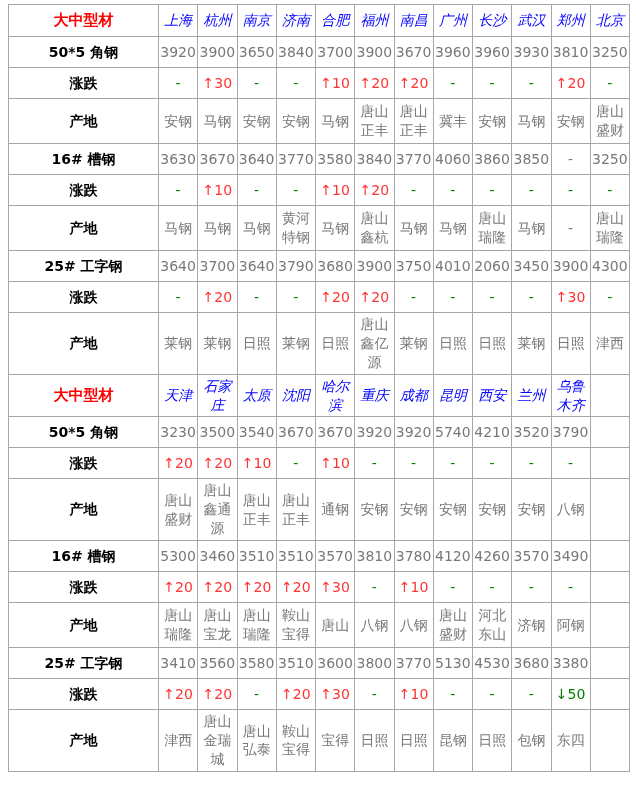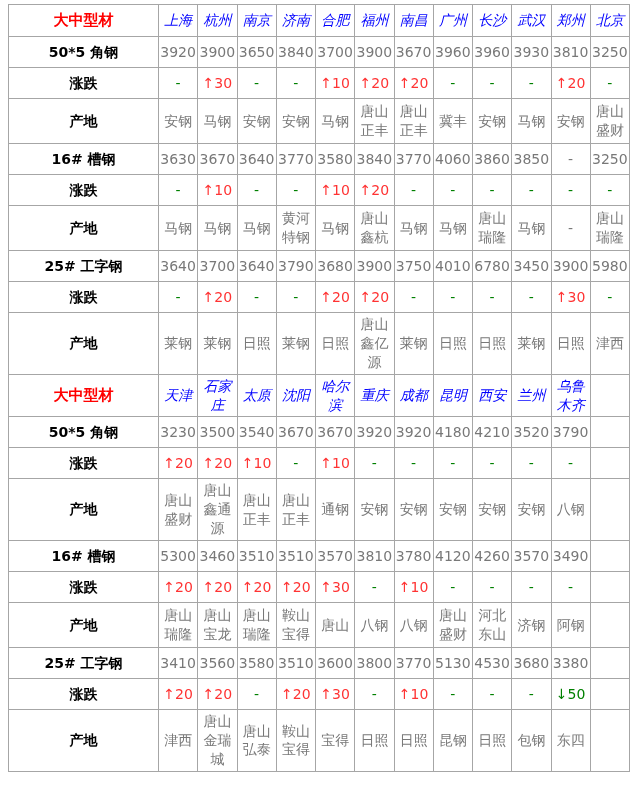--- a/index.html
+++ b/index.html
@@ -141,24 +141,24 @@
         <tr class="row-price">
           <td class="row-label">25# 工字钢</td>
           <td class="val">3640</td>
           <td class="val">3700</td>
           <td class="val">3640</td>
           <td class="val">3790</td>
           <td class="val">3680</td>
           <td class="val">3900</td>
           <td class="val">3750</td>
           <td class="val">4010</td>
-          <td class="val">6780</td>
+          <td class="val">2060</td>
           <td class="val">3450</td>
           <td class="val">3900</td>
-          <td class="val">5980</td>
+          <td class="val">4300</td>
         </tr>
         <tr class="row-change">
           <td class="row-label">涨跌</td>
           <td class="dash">-</td>
           <td class="up">↑20</td>
           <td class="dash">-</td>
           <td class="dash">-</td>
           <td class="up">↑20</td>
           <td class="up">↑20</td>
           <td class="dash">-</td>
@@ -200,21 +200,21 @@
         </tr>
         <tr class="row-price">
           <td class="row-label">50*5 角钢</td>
           <td class="val">3230</td>
           <td class="val">3500</td>
           <td class="val">3540</td>
           <td class="val">3670</td>
           <td class="val">3670</td>
           <td class="val">3920</td>
           <td class="val">3920</td>
-          <td class="val">4180</td>
+          <td class="val">5740</td>
           <td class="val">4210</td>
           <td class="val">3520</td>
           <td class="val">3790</td>
           <td class="val"></td>
         </tr>
         <tr class="row-change">
           <td class="row-label">涨跌</td>
           <td class="up">↑20</td>
           <td class="up">↑20</td>
           <td class="up">↑10</td>

